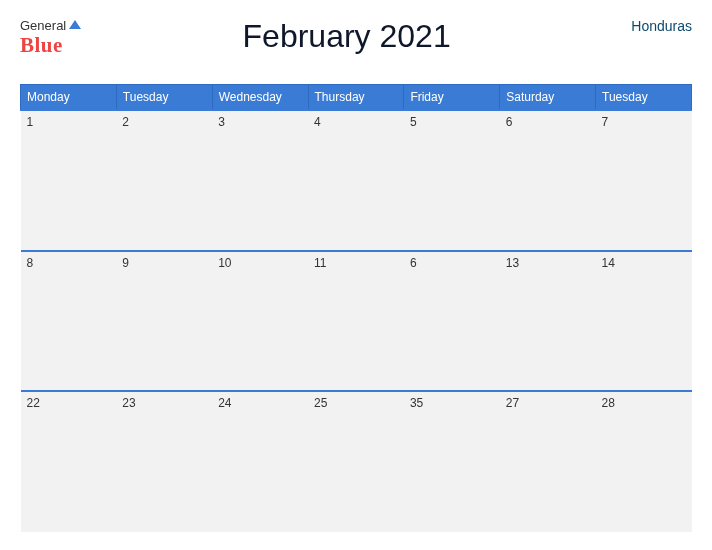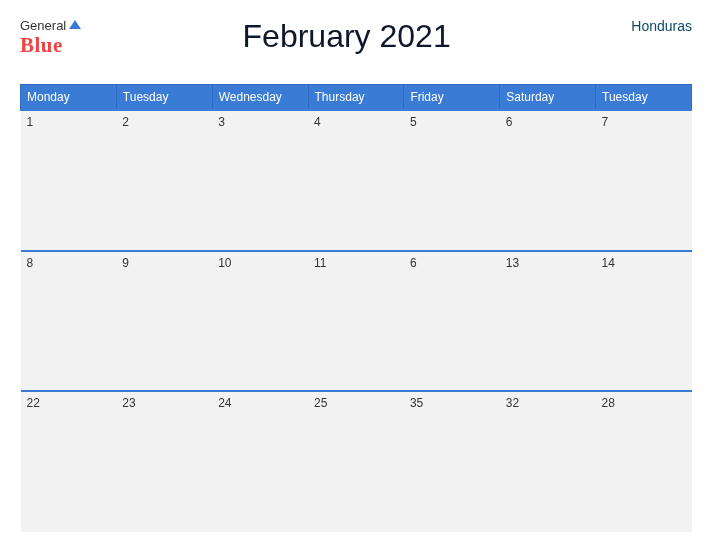--- a/index.html
+++ b/index.html
@@ -200,20 +200,20 @@
         <td>
           <span class="day-number">24</span>
         </td>
         <td>
           <span class="day-number">25</span>
         </td>
         <td>
           <span class="day-number">35</span>
         </td>
         <td>
-          <span class="day-number">32</span>
+          <span class="day-number">27</span>
         </td>
         <td>
           <span class="day-number">28</span>
         </td>
       </tr>
     </tbody>
 </table>
 
 </body></html>

